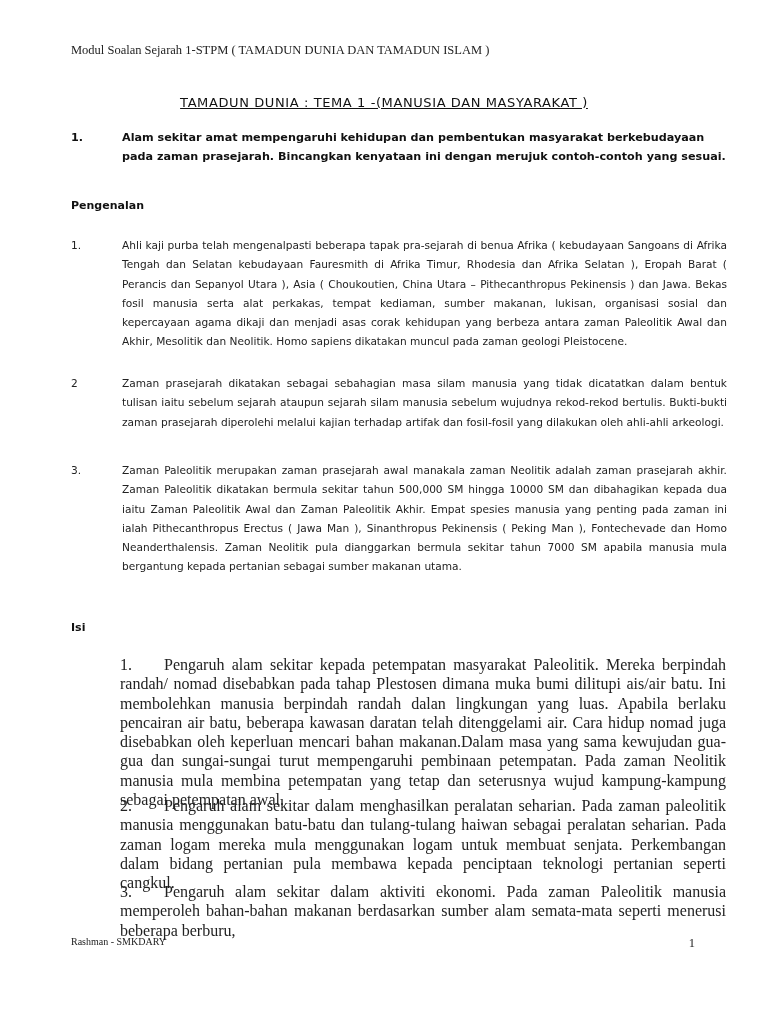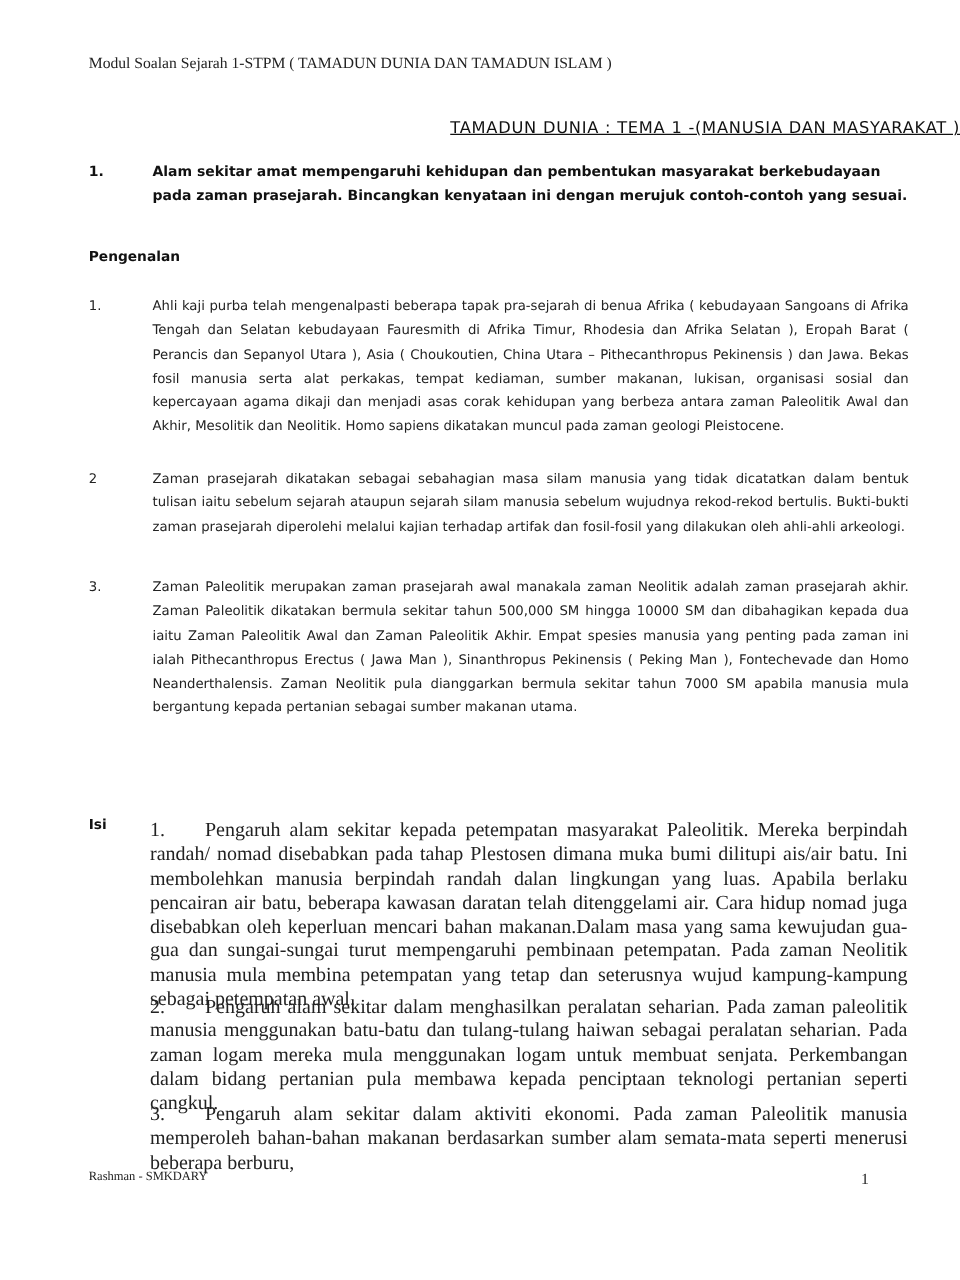--- a/index.html
+++ b/index.html
@@ -1,19 +1,19 @@
 <!DOCTYPE html>
 <html><head>
   <meta charset="utf-8">
   <style>
     html, body { margin: 0; padding: 0; background: #ffffff; }
     body { width: 768px; height: 1024px; position: relative; overflow: hidden; color: #1a1a1a; }
     .page { position: absolute; left: 0; top: 0; width: 768px; height: 796px; background: #fff; }
     .header-line { position: absolute; left: 71px; top: 43px; font-family: "Liberation Serif", serif; font-size: 12.5px; color: #222; white-space: nowrap; }
-    .title { position: absolute; left: 0; width: 768px; top: 95px; text-align: right; font-family: "DejaVu Sans", sans-serif; font-size: 13px; text-decoration: underline; letter-spacing: 0.6px; color: #111; }
+    .title { position: absolute; left: 0; width: 768px; top: 95px; text-align: center; font-family: "DejaVu Sans", sans-serif; font-size: 13px; text-decoration: underline; letter-spacing: 0.6px; color: #111; }
     .q-row { position: absolute; left: 71px; top: 128px; width: 660px; font-family: "DejaVu Sans", sans-serif; font-size: 11.2px; font-weight: bold; line-height: 19px; color: #111; }
     .q-num { position: absolute; left: 0; top: 0; }
     .q-text { margin-left: 51px; width: 605px; }
     .section-h { position: absolute; left: 71px; font-family: "DejaVu Sans", sans-serif; font-size: 11px; font-weight: bold; color: #111; }
     .para { position: absolute; left: 71px; width: 660px; font-family: "DejaVu Sans", sans-serif; font-size: 10.6px; line-height: 19.3px; color: #222; }
     .para .num { position: absolute; left: 0; top: 0; }
     .para .text { margin-left: 51px; width: 605px; text-align: justify; }
     .isi-para { position: absolute; left: 120px; width: 606px; font-family: Liberation Serif, serif; font-size: 16px; line-height: 19.3px; color: #222; text-align: justify; }
     .isi-para .num { display: inline-block; width: 44px; }
     .footer-left { position: absolute; left: 71px; top: 936px; font-family: "Liberation Serif", serif; font-size: 10px; color: #222; }
@@ -43,21 +43,21 @@
   <div class="para" style="top:374px;">
     <span class="num">2</span>
     <div class="text">Zaman prasejarah dikatakan sebagai sebahagian masa silam manusia yang tidak dicatatkan dalam bentuk tulisan iaitu sebelum sejarah ataupun sejarah silam manusia sebelum wujudnya rekod-rekod bertulis. Bukti-bukti zaman prasejarah diperolehi melalui kajian terhadap artifak dan fosil-fosil yang dilakukan oleh ahli-ahli arkeologi.</div>
   </div>
 
   <div class="para" style="top:461px;">
     <span class="num">3.</span>
     <div class="text">Zaman Paleolitik merupakan zaman prasejarah awal manakala zaman Neolitik adalah zaman prasejarah akhir. Zaman Paleolitik dikatakan bermula sekitar tahun 500,000 SM hingga 10000 SM dan dibahagikan kepada dua iaitu Zaman Paleolitik Awal dan Zaman Paleolitik Akhir. Empat spesies manusia yang penting pada zaman ini ialah Pithecanthropus Erectus ( Jawa Man ), Sinanthropus Pekinensis ( Peking Man ), Fontechevade dan Homo Neanderthalensis. Zaman Neolitik pula dianggarkan bermula sekitar tahun 7000 SM apabila manusia mula bergantung kepada pertanian sebagai sumber makanan utama.</div>
   </div>
 
-  <div class="section-h" style="top:621px;margin-top:32px;">Isi</div>
+  <div class="section-h" style="top:621px;">Isi</div>
 
   <div class="isi-para" style="top:655px;">
     <span class="num">1.</span><span>Pengaruh alam sekitar kepada petempatan masyarakat Paleolitik. Mereka berpindah randah/ nomad disebabkan pada tahap Plestosen dimana muka bumi dilitupi  ais/air batu. Ini membolehkan manusia berpindah randah dalan lingkungan yang luas. Apabila berlaku pencairan air batu, beberapa kawasan daratan telah ditenggelami air. Cara hidup nomad juga disebabkan oleh keperluan mencari bahan makanan.Dalam masa yang sama kewujudan gua-gua dan sungai-sungai turut mempengaruhi pembinaan petempatan. Pada zaman  Neolitik manusia mula membina petempatan yang tetap dan seterusnya wujud  kampung-kampung sebagai petempatan awal.</span>
   </div>
 
   <div class="isi-para" style="top:796px;">
     <span class="num">2.</span><span>Pengaruh alam sekitar dalam menghasilkan peralatan seharian. Pada zaman paleolitik manusia menggunakan batu-batu dan tulang-tulang haiwan sebagai peralatan seharian. Pada zaman logam mereka mula menggunakan logam untuk membuat senjata. Perkembangan dalam bidang pertanian pula membawa kepada penciptaan teknologi pertanian seperti cangkul.</span>
   </div>
 
   <div class="isi-para" style="top:882px;">

